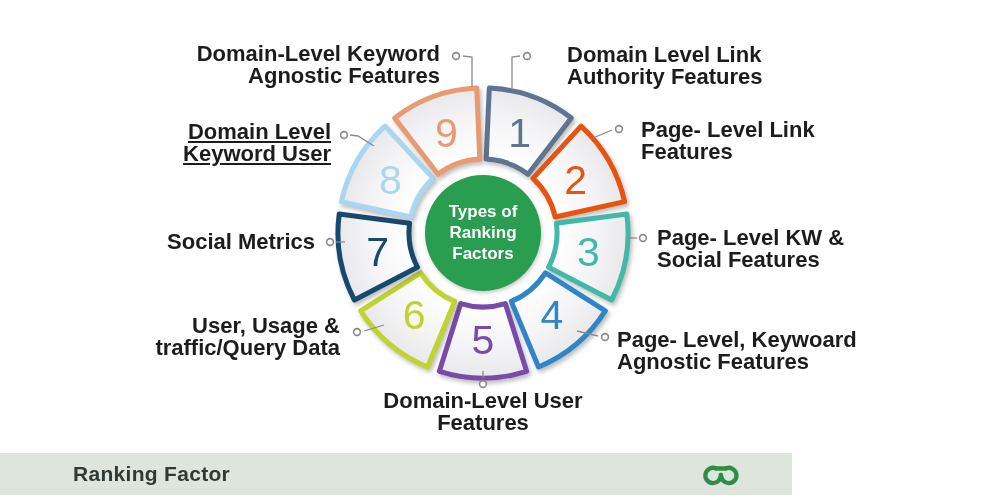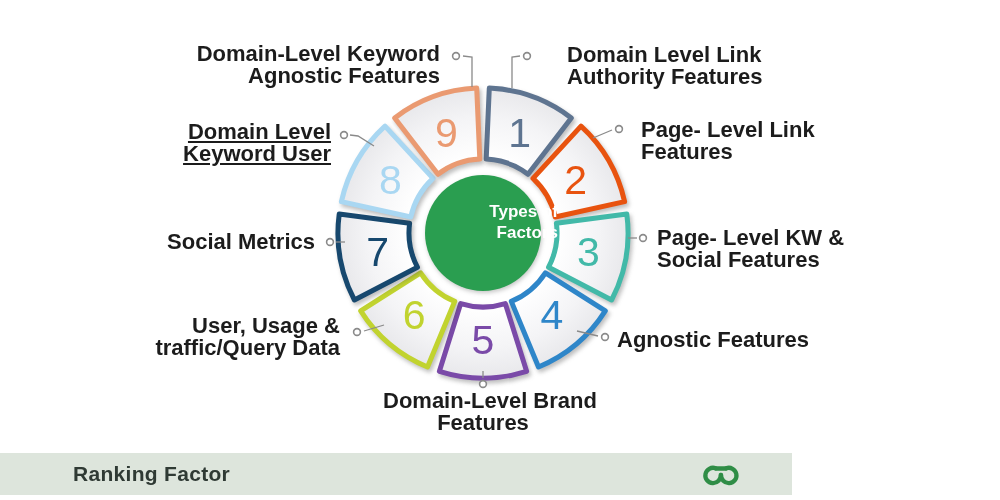--- a/index.html
+++ b/index.html
@@ -11,21 +11,21 @@
   .canvas{position:absolute;left:0;top:0;width:1000px;height:458px;}
   #diagram-svg{position:absolute;left:0;top:0;}
   .wedge{filter:drop-shadow(2px 3px 2px rgba(70,70,70,.35));}
   .center-circle{filter:drop-shadow(1px 2px 2px rgba(70,70,70,.3));}
   .seg-num{
     font-family:"Liberation Sans","DejaVu Sans",sans-serif;
     font-size:41px;font-weight:500;
   }
   .center-text{
     position:absolute;left:408px;top:201px;width:150px;
-    text-align:right;color:#ffffff;font-size:17px;line-height:21px;font-weight:700;
+    text-align:center;color:#ffffff;font-size:17px;line-height:21px;font-weight:700;
   }
   .center-text span{display:block;}
   .label{
     position:absolute;color:#1c1c1c;font-size:22px;line-height:22px;font-weight:600;
     white-space:nowrap;
   }
   .label span{display:block;}
   .l1{left:546px;top:44px;text-align:left;margin-left:21px;}
   .l2{left:641px;top:119px;text-align:left;}
   .l3{left:657px;top:227px;text-align:left;}
@@ -91,40 +91,42 @@
       <text x="483.0" y="340.0" class="seg-num" fill="#7a4aa8" text-anchor="middle" dominant-baseline="central">5</text>
       <text x="414.2" y="315.0" class="seg-num" fill="#c1d32f" text-anchor="middle" dominant-baseline="central">6</text>
       <text x="377.6" y="251.6" class="seg-num" fill="#17486e" text-anchor="middle" dominant-baseline="central">7</text>
       <text x="390.3" y="179.5" class="seg-num" fill="#a9d7f2" text-anchor="middle" dominant-baseline="central">8</text>
       <text x="446.4" y="132.5" class="seg-num" fill="#ea9a71" text-anchor="middle" dominant-baseline="central">9</text>
       <circle cx="483" cy="233" r="58" fill="#2a9e50" class="center-circle"></circle>
     </svg>
 
   <div class="center-text">
     <span>Types of</span>
+    <span>Ranking</span>
     <span>Factors</span>
   </div>
 
   <div class="label l1">
     <span>Domain Level Link</span>
     <span>Authority Features</span>
   </div>
   <div class="label l2">
     <span>Page- Level Link</span>
     <span>Features</span>
   </div>
   <div class="label l3">
     <span>Page- Level KW &amp;</span>
     <span>Social Features</span>
   </div>
   <div class="label l4">
+    <span>Page- Level, Keywoard</span>
     <span>Agnostic Features</span>
   </div>
   <div class="label l5">
-    <span>Domain-Level Brand</span>
+    <span>Domain-Level User</span>
     <span>Features</span>
   </div>
   <div class="label l6">
     <span>User, Usage &amp;</span>
     <span>traffic/Query Data</span>
   </div>
   <div class="label l7">
     <span>Social Metrics</span>
     <span></span>
   </div>

